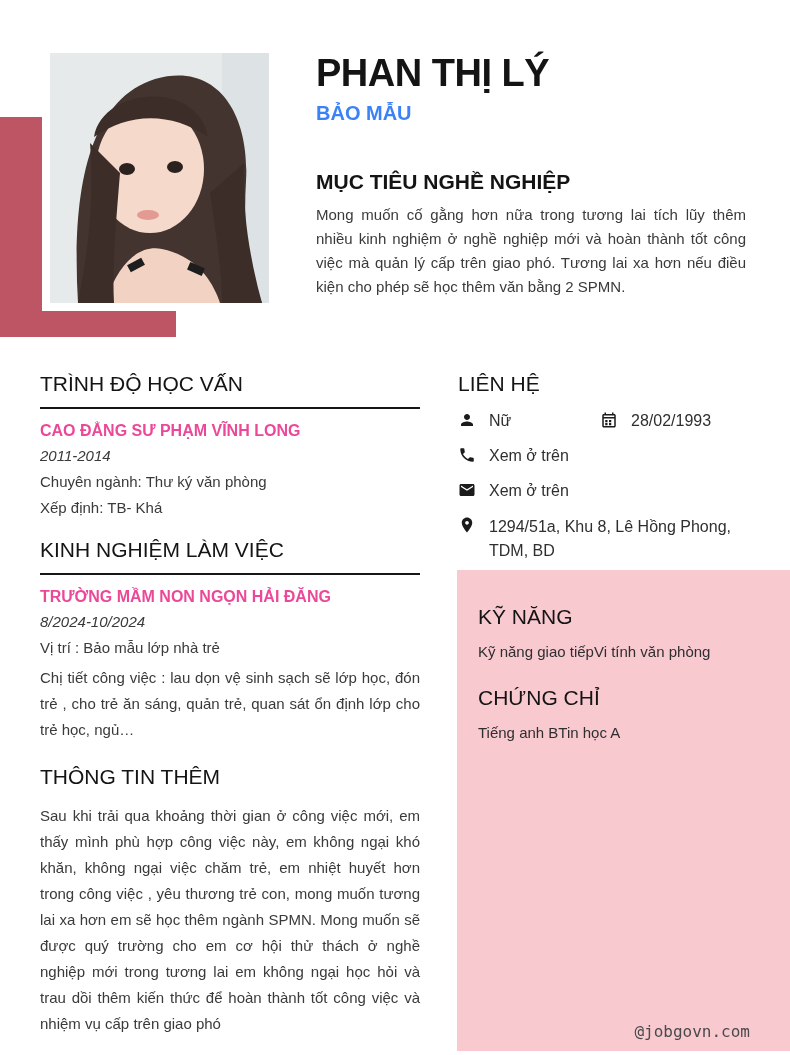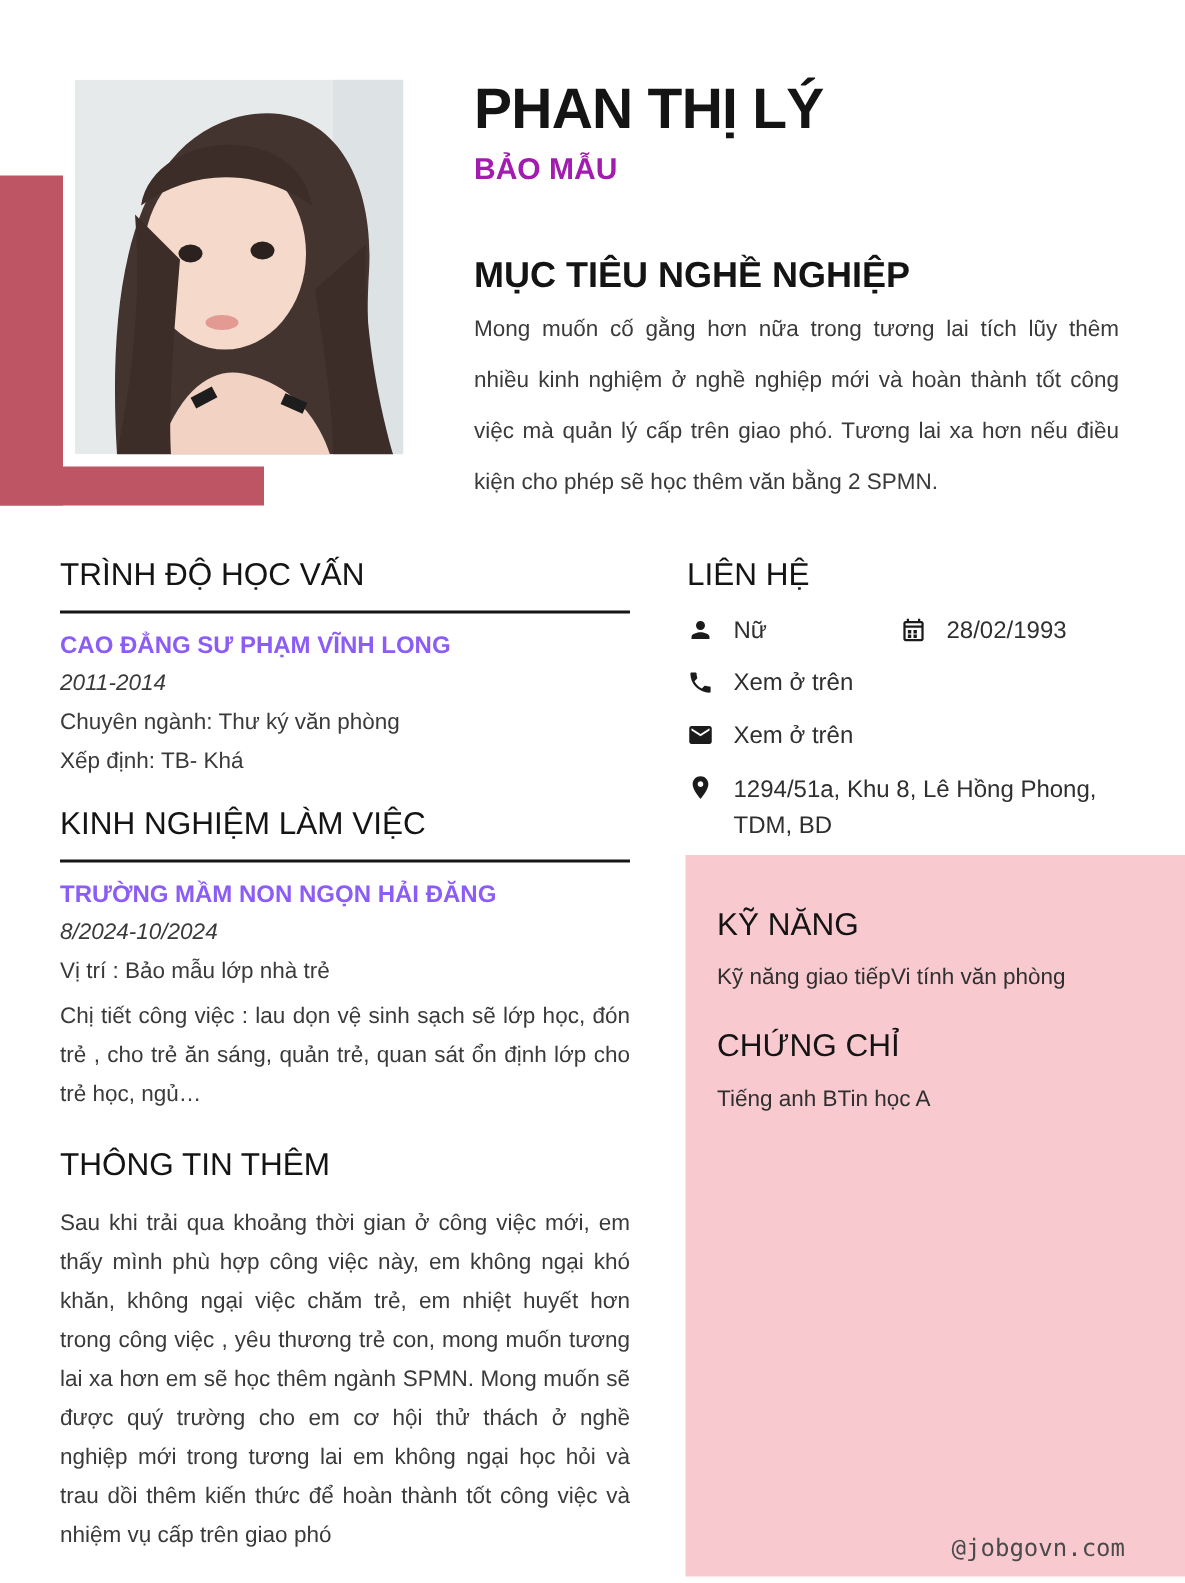--- a/index.html
+++ b/index.html
@@ -41,56 +41,56 @@
     font-size: 38px;
     font-weight: 700;
     letter-spacing: -0.5px;
     color: #141414;
   }
   .role {
     position: absolute;
     left: 316px; top: 102px;
     font-size: 20px;
     font-weight: 700;
-    color: #a21caf;
+    color: #3b82f6;
   }
   .objective-heading {
     position: absolute;
     left: 316px; top: 170px;
-    font-size: 24px;
+    font-size: 21px;
     font-weight: 700;
     color: #141414;
   }
   .objective-body {
     position: absolute;
     left: 316px; top: 203px;
     width: 430px;
     font-size: 15px;
-    line-height: 34px;
+    line-height: 24px;
     text-align: justify;
     color: #3a3a3a;
   }
 
   
   .left-col { position: absolute; left: 40px; top: 372px; width: 380px; }
   h2.section {
     font-size: 21px;
     font-weight: 400;
     color: #141414;
     letter-spacing: 0;
   }
   .ruled {
     border-bottom: 2px solid #161616;
     padding-bottom: 11px;
     margin-bottom: 13px;
   }
   .entry-title {
     font-size: 16px;
     font-weight: 700;
-    color: #8b5cf6;
+    color: #ec4899;
     margin-bottom: 7px;
   }
   .entry-date {
     font-size: 15px;
     font-style: italic;
     color: #3a3a3a;
     margin-bottom: 9px;
   }
   .entry-line {
     font-size: 15px;

